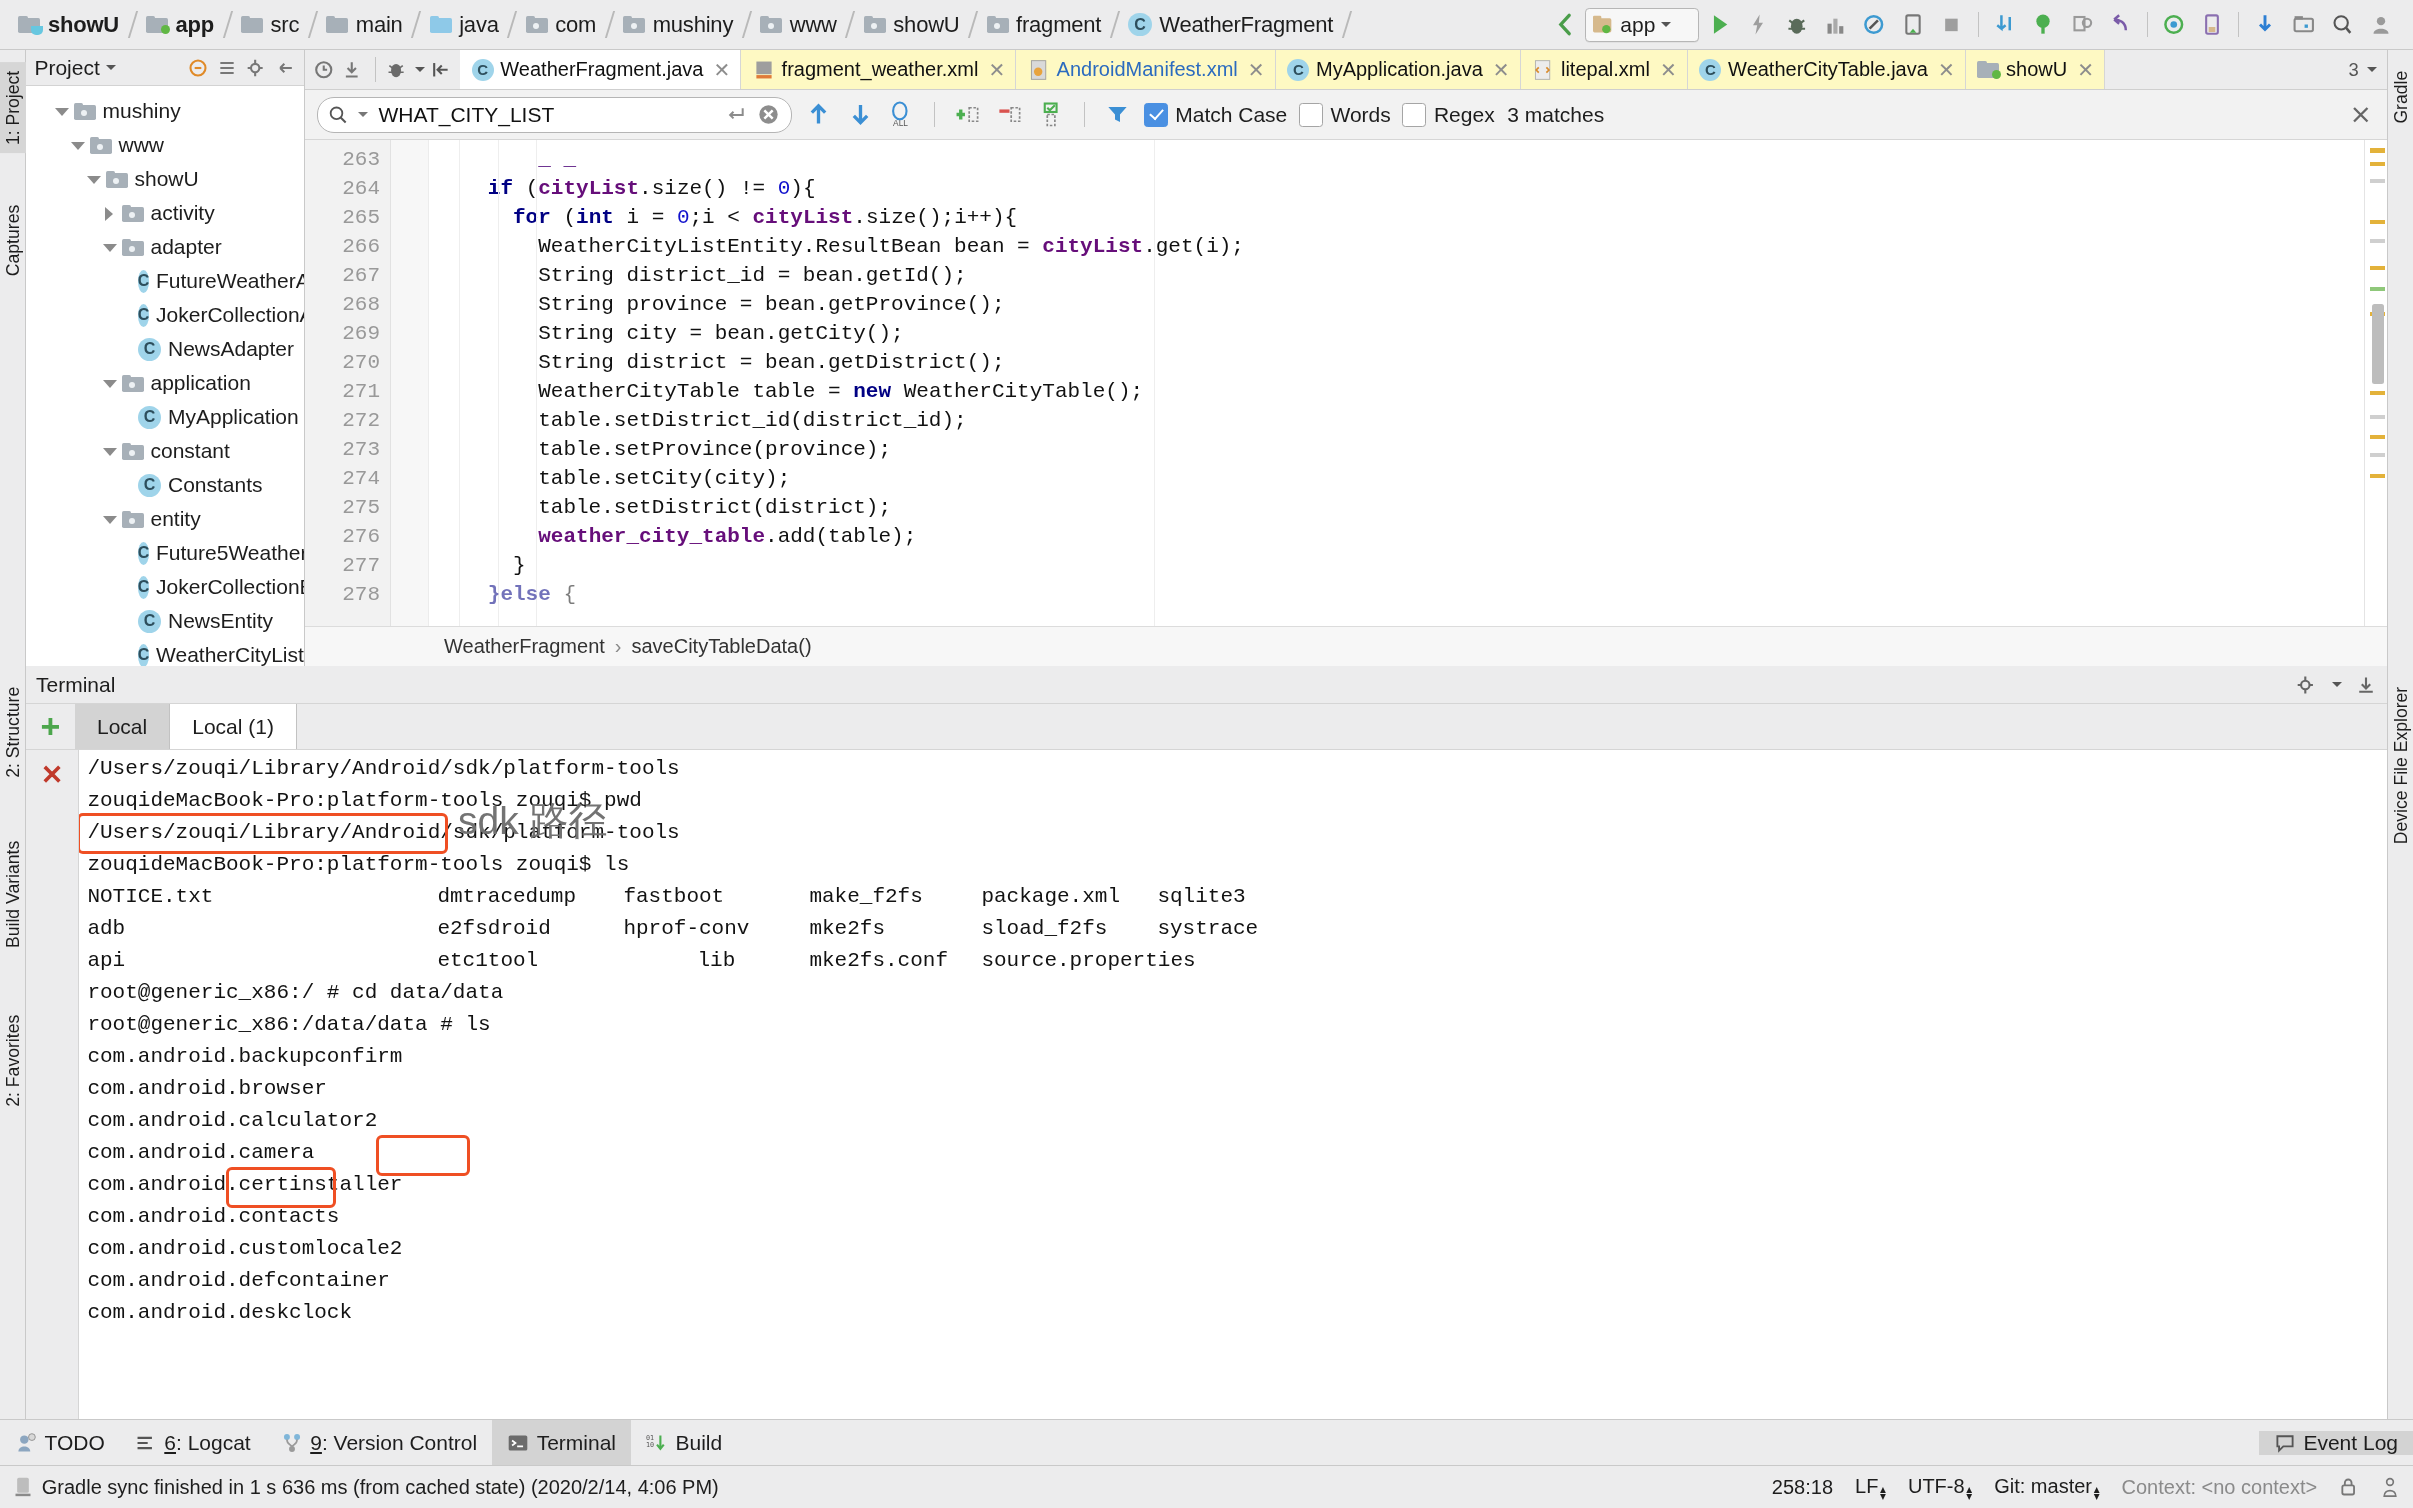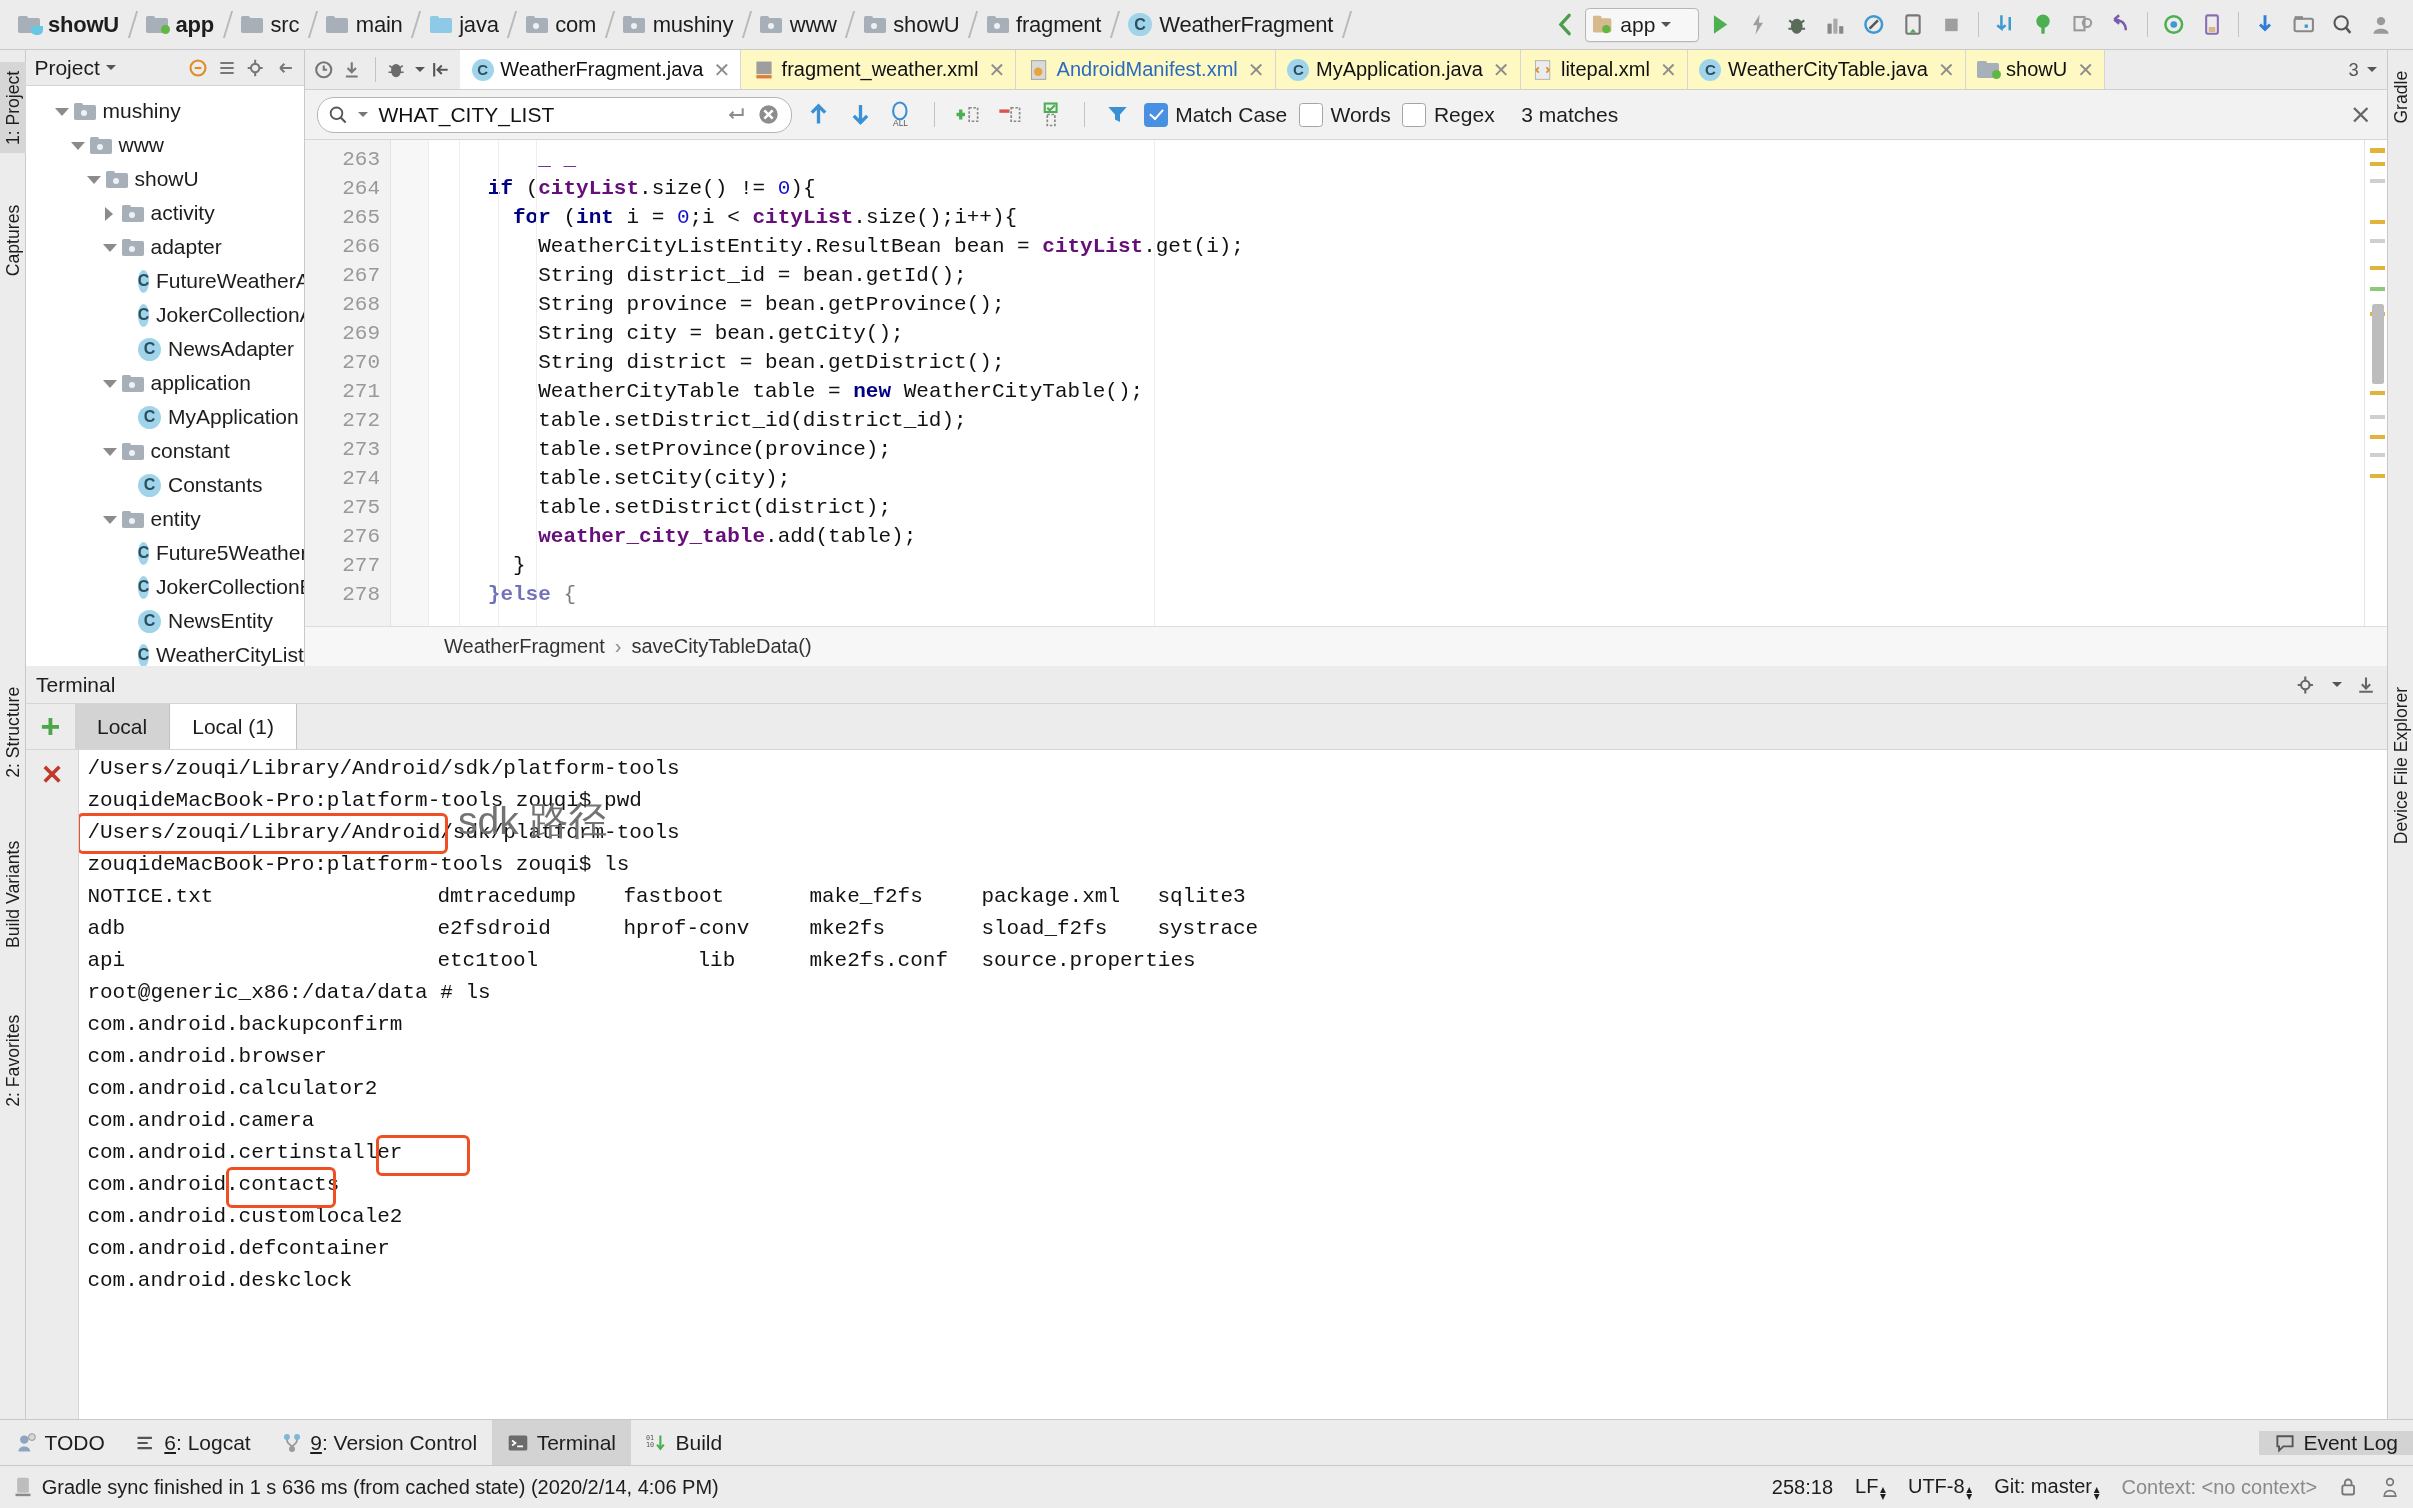--- a/index.html
+++ b/index.html
@@ -88,21 +88,21 @@
     display:flex;align-items:center;padding:0 10px;gap:8.4px;}
   .findbox input{border:0;outline:0;flex:1;font-family:"Liberation Sans",sans-serif;font-size:21px;
     background:transparent;color:#111;}
   .fi{width:30px;height:30px;display:flex;align-items:center;justify-content:center;}
   .chk{width:22px;height:22px;border:0.8px solid #a5a5a5;border-radius:3.4px;background:#fff;flex:none;
     display:flex;align-items:center;justify-content:center;}
   .chk.on{background:#4a90e2;border-color:#4a90e2;}
   .chk.on:after{content:"";width:5.9px;height:11px;border:solid #fff;border-width:0 2.5px 2.5px 0;
     transform:rotate(42deg) translate(-0.8px,-1.7px);}
   .ckwrap{display:flex;align-items:center;gap:7.5px;font-size:21px;}
-  .matches{font-size:21px;margin-left:15px;}
+  .matches{font-size:21px;margin-left:1px;}
 
   .codearea{flex:1;display:flex;position:relative;overflow:hidden;background:#fff;}
   .gutter{width:75px;background:#f2f2f2;text-align:right;padding-right:10px;color:#999;
     font-family:"Liberation Mono",monospace;font-size:21px;line-height:29px;padding-top:5px;flex:none;
     border-right:0.8px solid #e2e2e2;}
   .foldcol{width:37px;background:#f7f7f7;flex:none;border-right:0.8px solid #ececec;}
   .code{flex:1;font-family:"Liberation Mono",monospace;font-size:21px;line-height:29px;padding-top:5px;
     white-space:pre;overflow:hidden;padding-left:8.4px;color:#111;}
   .k{color:#000083;font-weight:bold;}
   .num{color:#1111cc;}
@@ -796,20 +796,21 @@
           <div class="annottxt" style="left:379px;top:55px;">sdk 路径</div>
           <div class="annot" style="left:297px;top:385px;width:88px;height:35px;"></div>
           <div class="annot" style="left:147px;top:417px;width:104px;height:35px;"></div>
         <div class="tline">/Users/zouqi/Library/Android/sdk/platform-tools</div>
             <div class="tline">zouqideMacBook-Pro:platform-tools zouqi$ pwd</div>
             <div class="tline">/Users/zouqi/Library/Android/sdk/platform-tools</div>
             <div class="tline">zouqideMacBook-Pro:platform-tools zouqi$ ls</div>
             <div class="tline cols"><span style="width: 350px;">NOTICE.txt</span><span style="width: 186px;">dmtracedump</span><span style="width: 186px;">fastboot</span><span style="width: 172px;">make_f2fs</span><span style="width: 176px;">package.xml</span><span style="width: 168px;">sqlite3</span></div>
             <div class="tline cols"><span style="width: 350px;">adb</span><span style="width: 186px;">e2fsdroid</span><span style="width: 186px;">hprof-conv</span><span style="width: 172px;">mke2fs</span><span style="width: 176px;">sload_f2fs</span><span style="width: 168px;">systrace</span></div>
             <div class="tline cols"><span style="width: 350px;">api</span><span style="width: 186px;">etc1tool</span><span style="width: 186px; text-align: center;">lib</span><span style="width: 172px;">mke2fs.conf</span><span style="width: 176px;">source.properties</span><span style="width: 168px;"></span></div>
+            <div class="tline">root@generic_x86:/ # cd data/data</div>
             <div class="tline">root@generic_x86:/data/data # ls</div>
             <div class="tline">com.android.backupconfirm</div>
             <div class="tline">com.android.browser</div>
             <div class="tline">com.android.calculator2</div>
             <div class="tline">com.android.camera</div>
             <div class="tline">com.android.certinstaller</div>
             <div class="tline">com.android.contacts</div>
             <div class="tline">com.android.customlocale2</div>
             <div class="tline">com.android.defcontainer</div>
             <div class="tline">com.android.deskclock</div>

